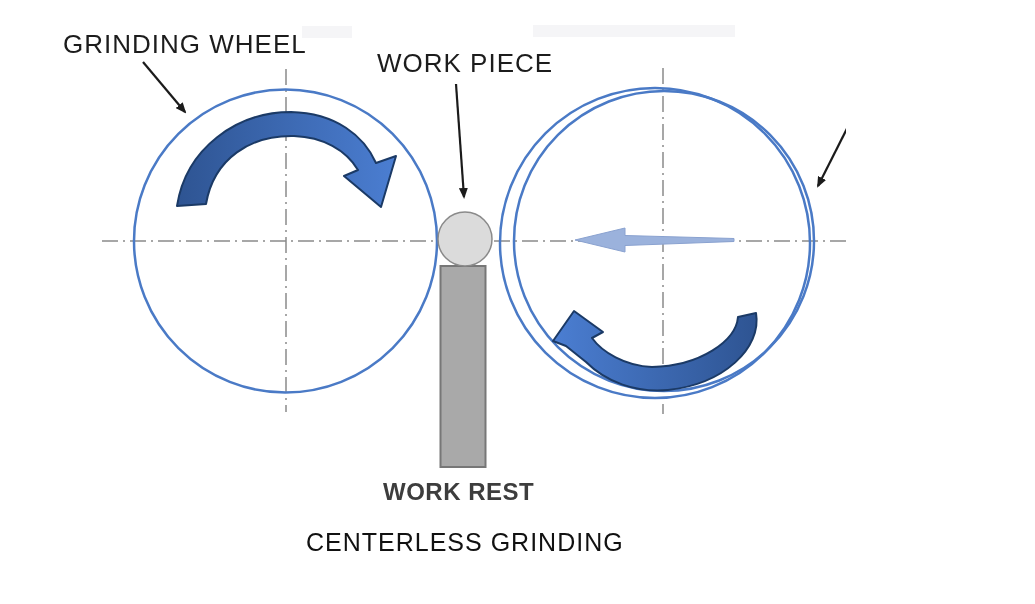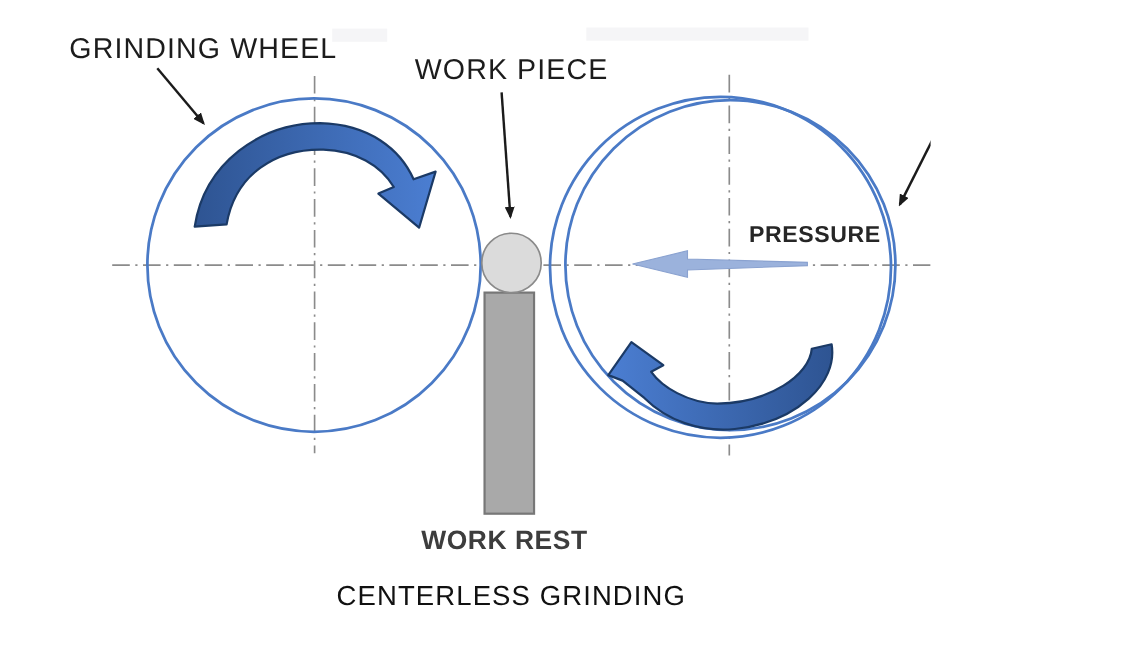--- a/index.html
+++ b/index.html
@@ -110,17 +110,16 @@
 
     <g stroke="#1b1b1b" stroke-width="2.2" fill="none">
       <line x1="143" y1="62" x2="185" y2="112" marker-end="url(#blackArrow)"></line>
       <line x1="456" y1="84" x2="464" y2="197" marker-end="url(#blackArrow)"></line>
       <line x1="873" y1="77" x2="818" y2="186" marker-end="url(#blackArrow)"></line>
     </g>
   </svg>
 
   <div class="label lbl-grinding">GRINDING WHEEL</div>
   <div class="label lbl-workpiece">WORK PIECE</div>
-  <div class="label lbl-pressure">PRESSURE</div>
   <div class="label lbl-title">CENTERLESS GRINDING</div>
   <div class="label lbl-workrest">WORK REST</div>
 
 </div>
 
 </body></html>

